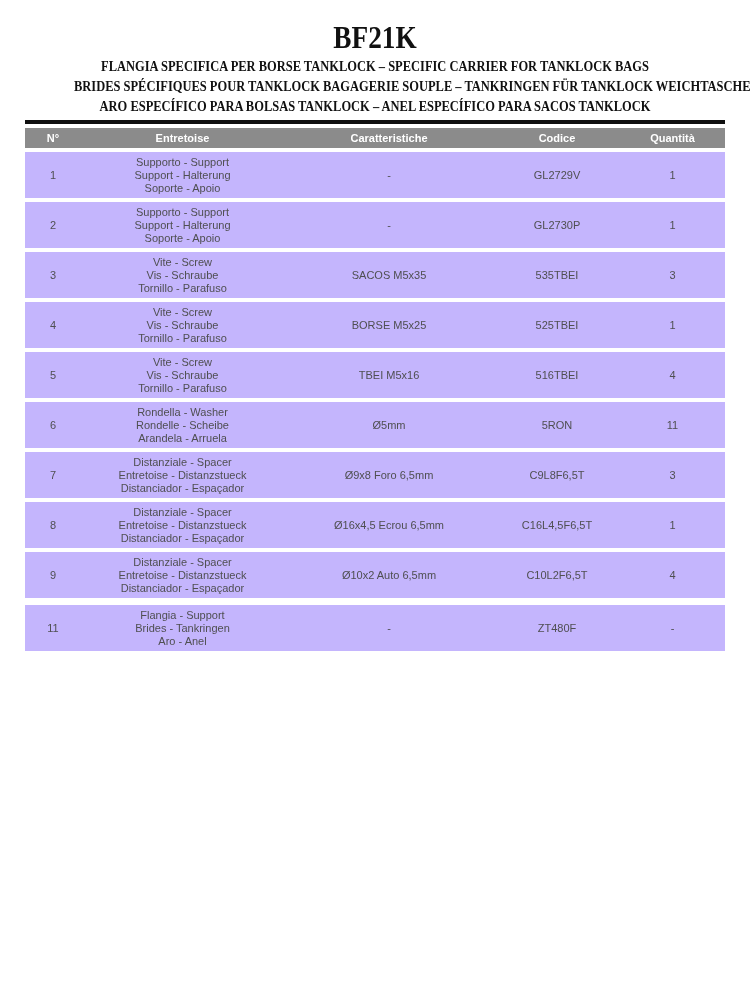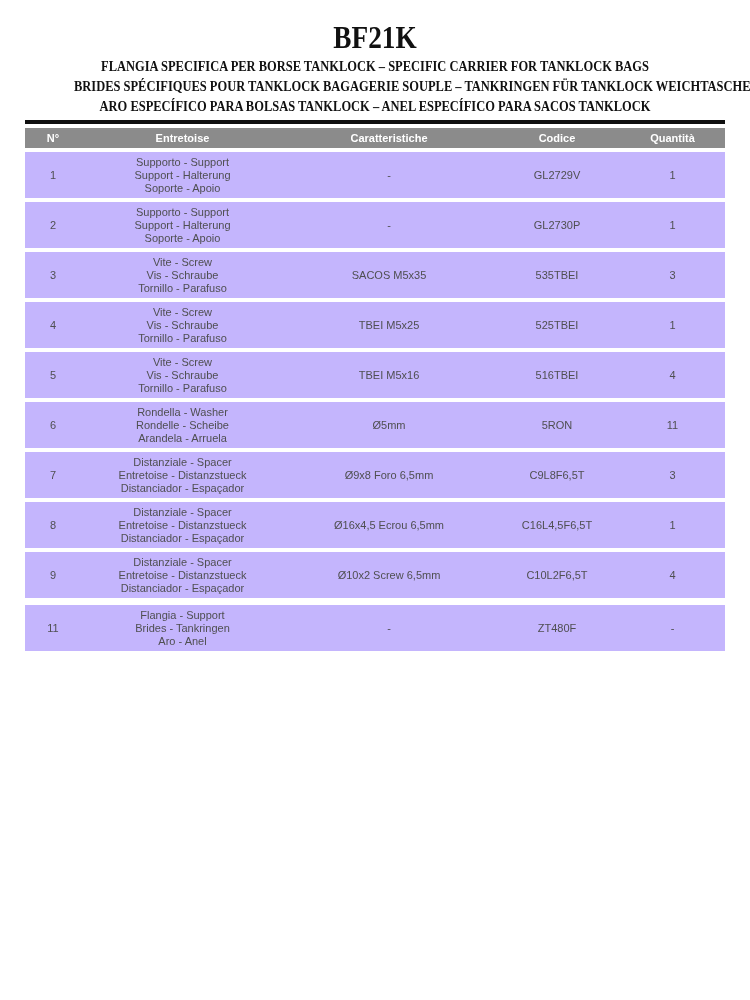--- a/index.html
+++ b/index.html
@@ -133,21 +133,21 @@
 Tornillo - Parafuso</td>
         <td class="c-char">SACOS M5x35</td>
         <td class="c-code">535TBEI</td>
         <td class="c-qty">3</td>
       </tr>
       <tr class="h3">
         <td class="c-n">4</td>
         <td class="c-desc">Vite - Screw
 Vis - Schraube
 Tornillo - Parafuso</td>
-        <td class="c-char">TBEI M5x25</td>
+        <td class="c-char">BORSE M5x25</td>
         <td class="c-code">525TBEI</td>
         <td class="c-qty">1</td>
       </tr>
       <tr class="h3">
         <td class="c-n">5</td>
         <td class="c-desc">Vite - Screw
 Vis - Schraube
 Tornillo - Parafuso</td>
         <td class="c-char">TBEI M5x16</td>
         <td class="c-code">516TBEI</td>
@@ -178,21 +178,21 @@
 Distanciador - Espaçador</td>
         <td class="c-char">Ø16x4,5 Ecrou 6,5mm</td>
         <td class="c-code">C16L4,5F6,5T</td>
         <td class="c-qty">1</td>
       </tr>
       <tr class="h3">
         <td class="c-n">9</td>
         <td class="c-desc">Distanziale - Spacer
 Entretoise - Distanzstueck
 Distanciador - Espaçador</td>
-        <td class="c-char">Ø10x2 Screw 6,5mm</td>
+        <td class="c-char">Ø10x2 Auto 6,5mm</td>
         <td class="c-code">C10L2F6,5T</td>
         <td class="c-qty">4</td>
       </tr>
       <tr class="h3 gap-before">
         <td class="c-n">11</td>
         <td class="c-desc">Flangia - Support
 Brides - Tankringen
 Aro - Anel</td>
         <td class="c-char">-</td>
         <td class="c-code">ZT480F</td>

